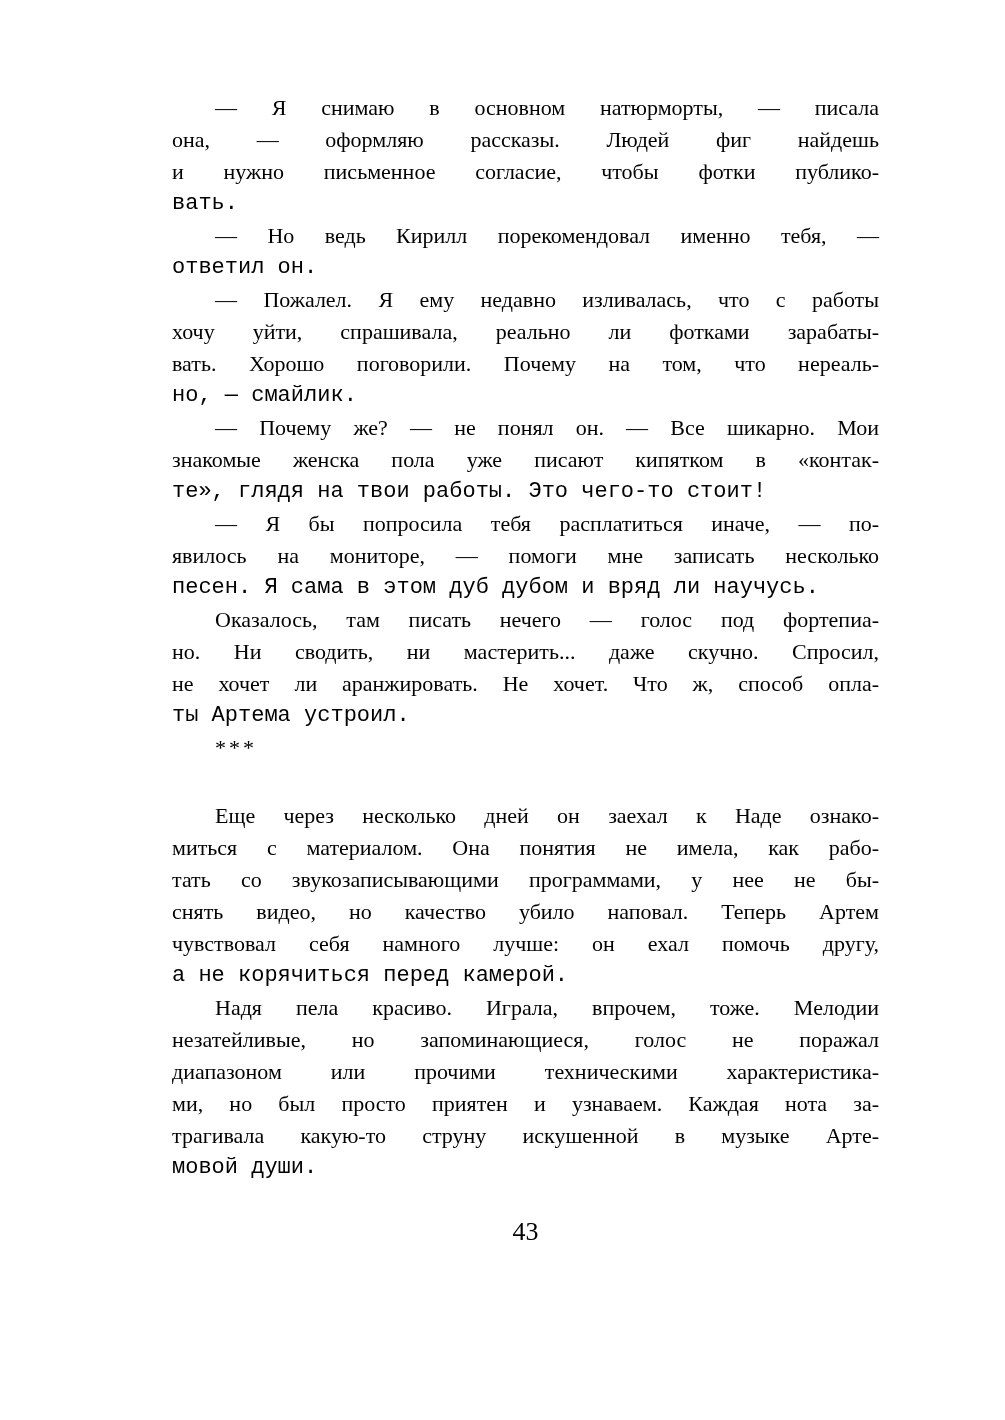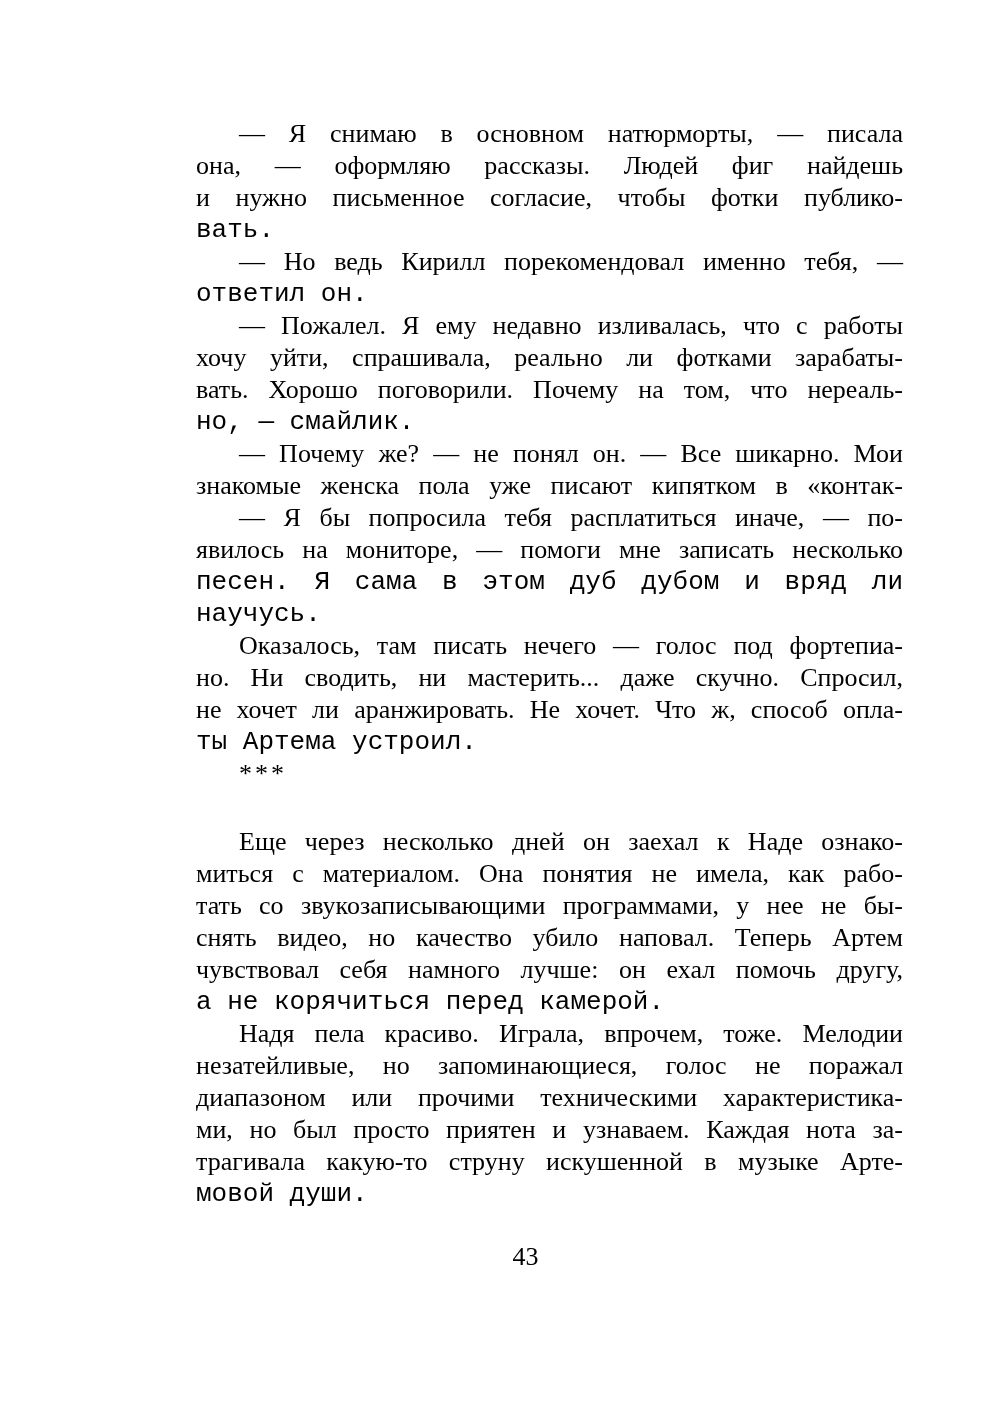--- a/index.html
+++ b/index.html
@@ -14,43 +14,42 @@
     background: #ffffff;
     color: #000000;
     font-family: "Liberation Serif", "DejaVu Serif", serif;
     overflow: hidden;
   }
   .text-column {
     position: absolute;
     left: 172px;
     top: 0;
     width: 707px;
-    padding-top: 118px;
-    font-size: 26px;
+    padding-top: 92px;
+    font-size: 22px;
     line-height: 32px;
-    margin-left: 24px;
   }
   .para { margin: 0; }
   .line {
     text-align: justify;
     text-align-last: justify;
     white-space: normal;
   }
   .line.last { text-align-last: left; font-family: Liberation Mono, monospace; }
   .line.first { padding-left: 43px; }
   .separator {
     padding-left: 43px;
     letter-spacing: 3px;
     text-align: left;
   }
   .spacer { height: 36px; }
   .page-number {
     position: absolute;
     left: 172px;
-    top: 1241px;
+    top: 1216px;
     width: 707px;
     text-align: center;
     font-size: 26px;
     line-height: 32px;
   }
 </style>
 </head>
 <body>
 
 <div class="page">
@@ -67,20 +66,21 @@
       </div>
       <div class="para">
         <div class="line first">— Пожалел. Я ему недавно изливалась, что с работы</div>
         <div class="line">хочу уйти, спрашивала, реально ли фотками зарабаты-</div>
         <div class="line">вать. Хорошо поговорили. Почему на том, что нереаль-</div>
         <div class="line last">но, — смайлик.</div>
       </div>
       <div class="para">
         <div class="line first">— Почему же? — не понял он. — Все шикарно. Мои</div>
         <div class="line">знакомые женска пола уже писают кипятком в «контак-</div>
+        <div class="line last">те», глядя на твои работы. Это чего-то стоит!</div>
       </div>
       <div class="para">
         <div class="line first">— Я бы попросила тебя расплатиться иначе, — по-</div>
         <div class="line">явилось на мониторе, — помоги мне записать несколько</div>
         <div class="line last">песен. Я сама в этом дуб дубом и вряд ли научусь.</div>
       </div>
       <div class="para">
         <div class="line first">Оказалось, там писать нечего — голос под фортепиа-</div>
         <div class="line">но. Ни сводить, ни мастерить... даже скучно. Спросил,</div>
         <div class="line">не хочет ли аранжировать. Не хочет. Что ж, способ опла-</div>

